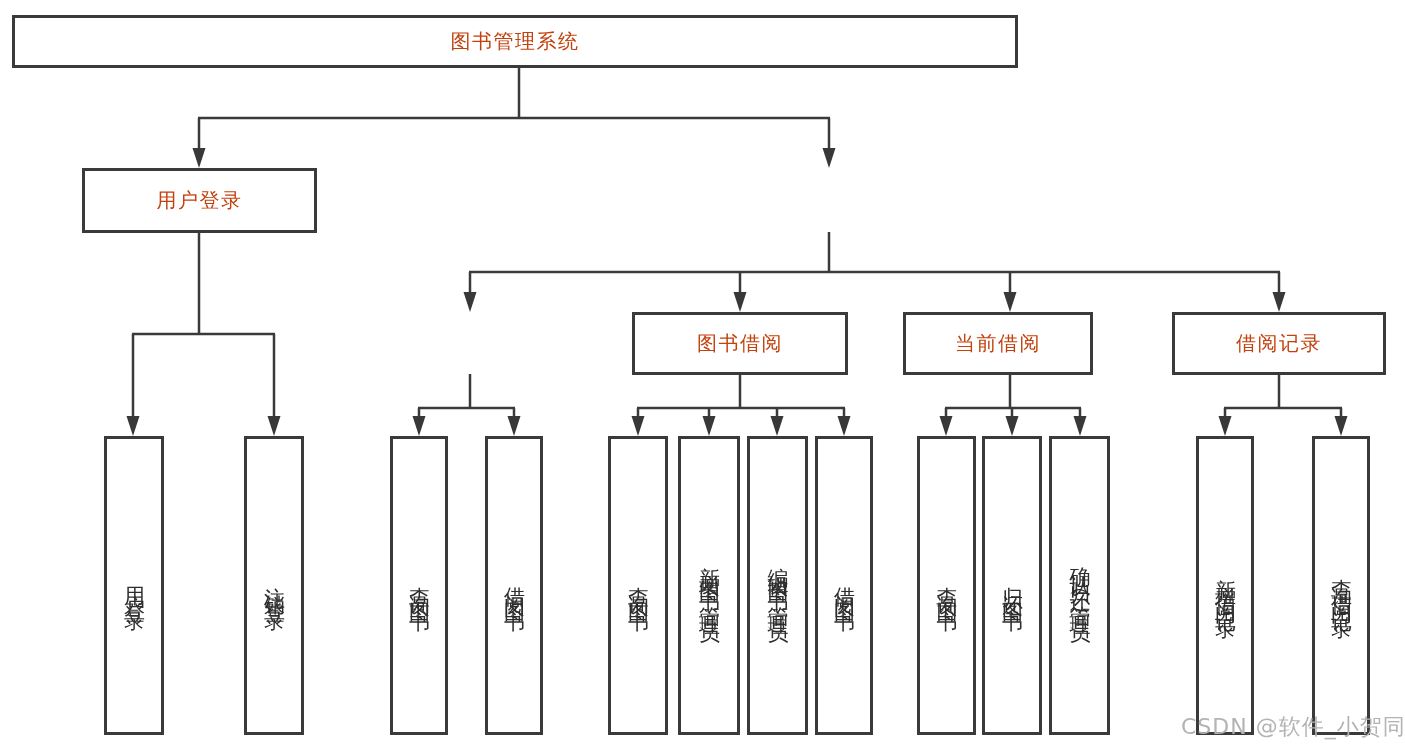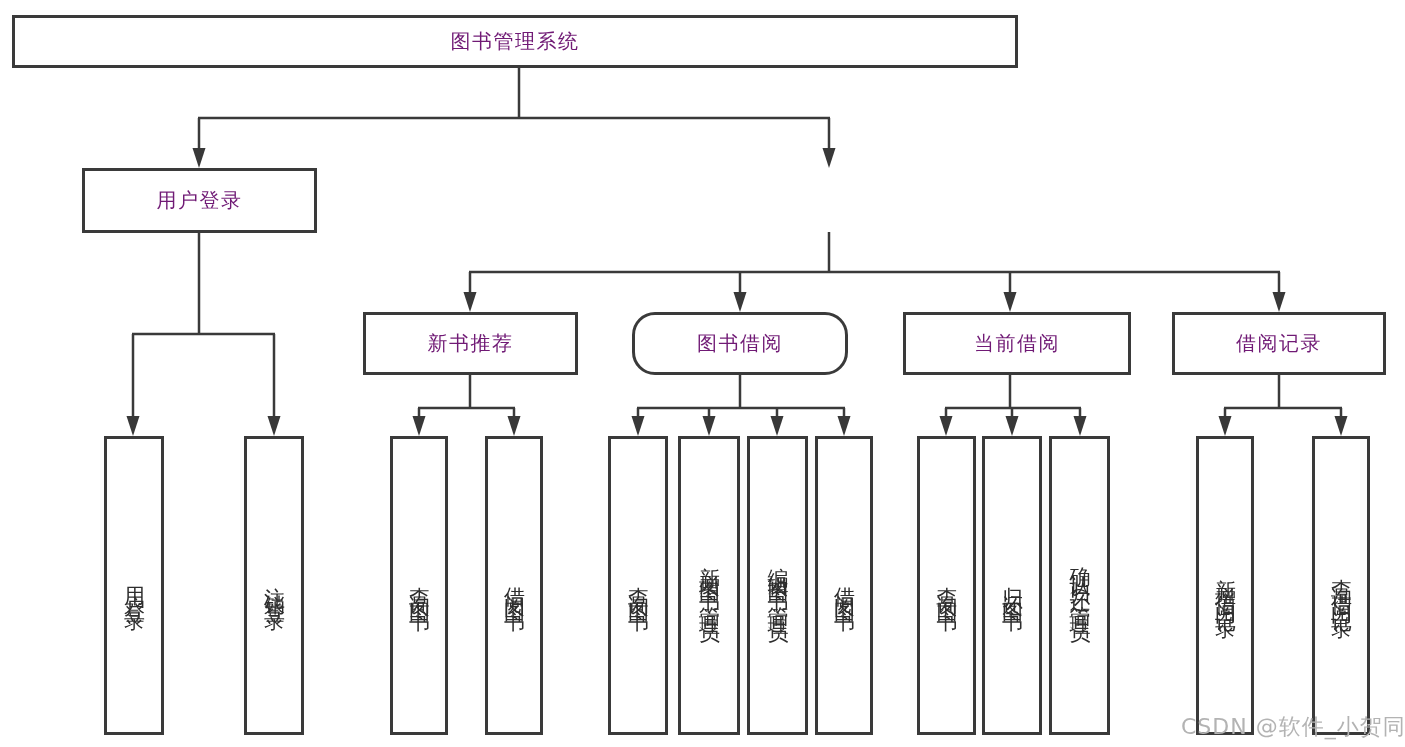--- a/index.html
+++ b/index.html
@@ -32,21 +32,21 @@
   .hbox {
     position: absolute;
     box-sizing: border-box;
     border: 3px solid #3a3a3a;
     background: #ffffff;
     display: flex;
     align-items: center;
     justify-content: center;
     font-size: 20px;
     letter-spacing: 1.5px;
-    color: #701a75;
+    color: #c2410c;
     white-space: nowrap;
   }
   .vbox {
     position: absolute;
     box-sizing: border-box;
     border: 3px solid #3a3a3a;
     background: #ffffff;
     top: 436px;
     height: 299px;
     display: flex;
@@ -139,23 +139,22 @@
     <line x1="1225" y1="408" x2="1225" y2="420"></line>
     <use href="#ah" x="1225" y="436"></use>
     <line x1="1341" y1="408" x2="1341" y2="420"></line>
     <use href="#ah" x="1341" y="436"></use>
   </svg>
 
   <div class="hbox" style="left:12px; top:15px; width:1006px; height:53px;">图书管理系统</div>
 
   <div class="hbox" style="left:82px; top:168px; width:235px; height:65px;">用户登录</div>
 
-  <div class="hbox" style="left:363px; top:312px; width:215px; height:63px;">新书推荐</div>
-  <div class="hbox" style="left:632px; top:312px; width:216px; height:63px;border-radius:23px;">图书借阅</div>
-  <div class="hbox" style="left:903px; top:312px; width:228px; height:63px;text-align:center;">当前借阅</div>
+  <div class="hbox" style="left:632px; top:312px; width:216px; height:63px;">图书借阅</div>
+  <div class="hbox" style="left:903px; top:312px; width:190px; height:63px;text-align:center;">当前借阅</div>
   <div class="hbox" style="left:1172px; top:312px; width:214px; height:63px;">借阅记录</div>
 
   <div class="vbox" style="left:104px; width:60px;">
     <span>用户登录</span>
   </div>
   <div class="vbox" style="left:244px; width:60px;">
     <span>注销登录</span>
   </div>
 
   <div class="vbox" style="left:390px; width:58px;">

